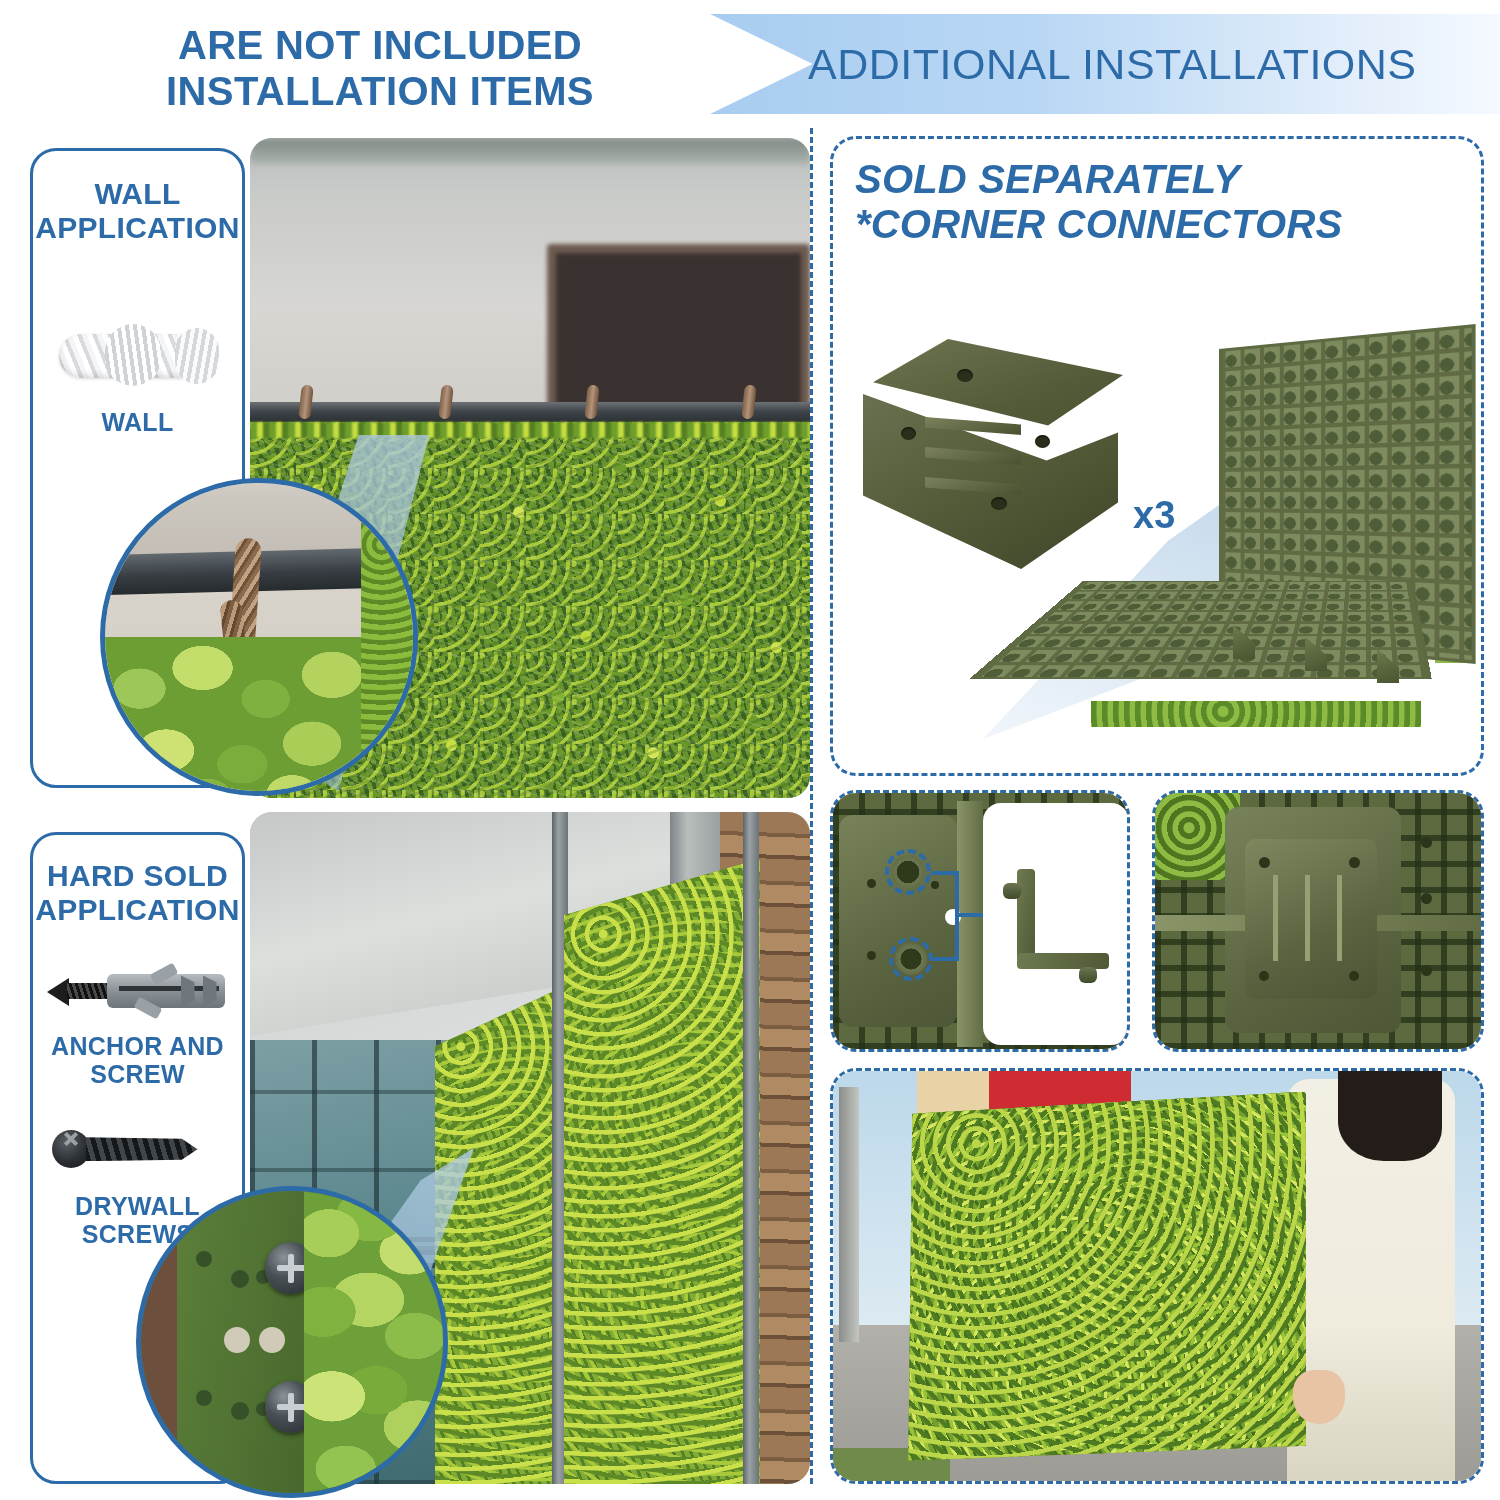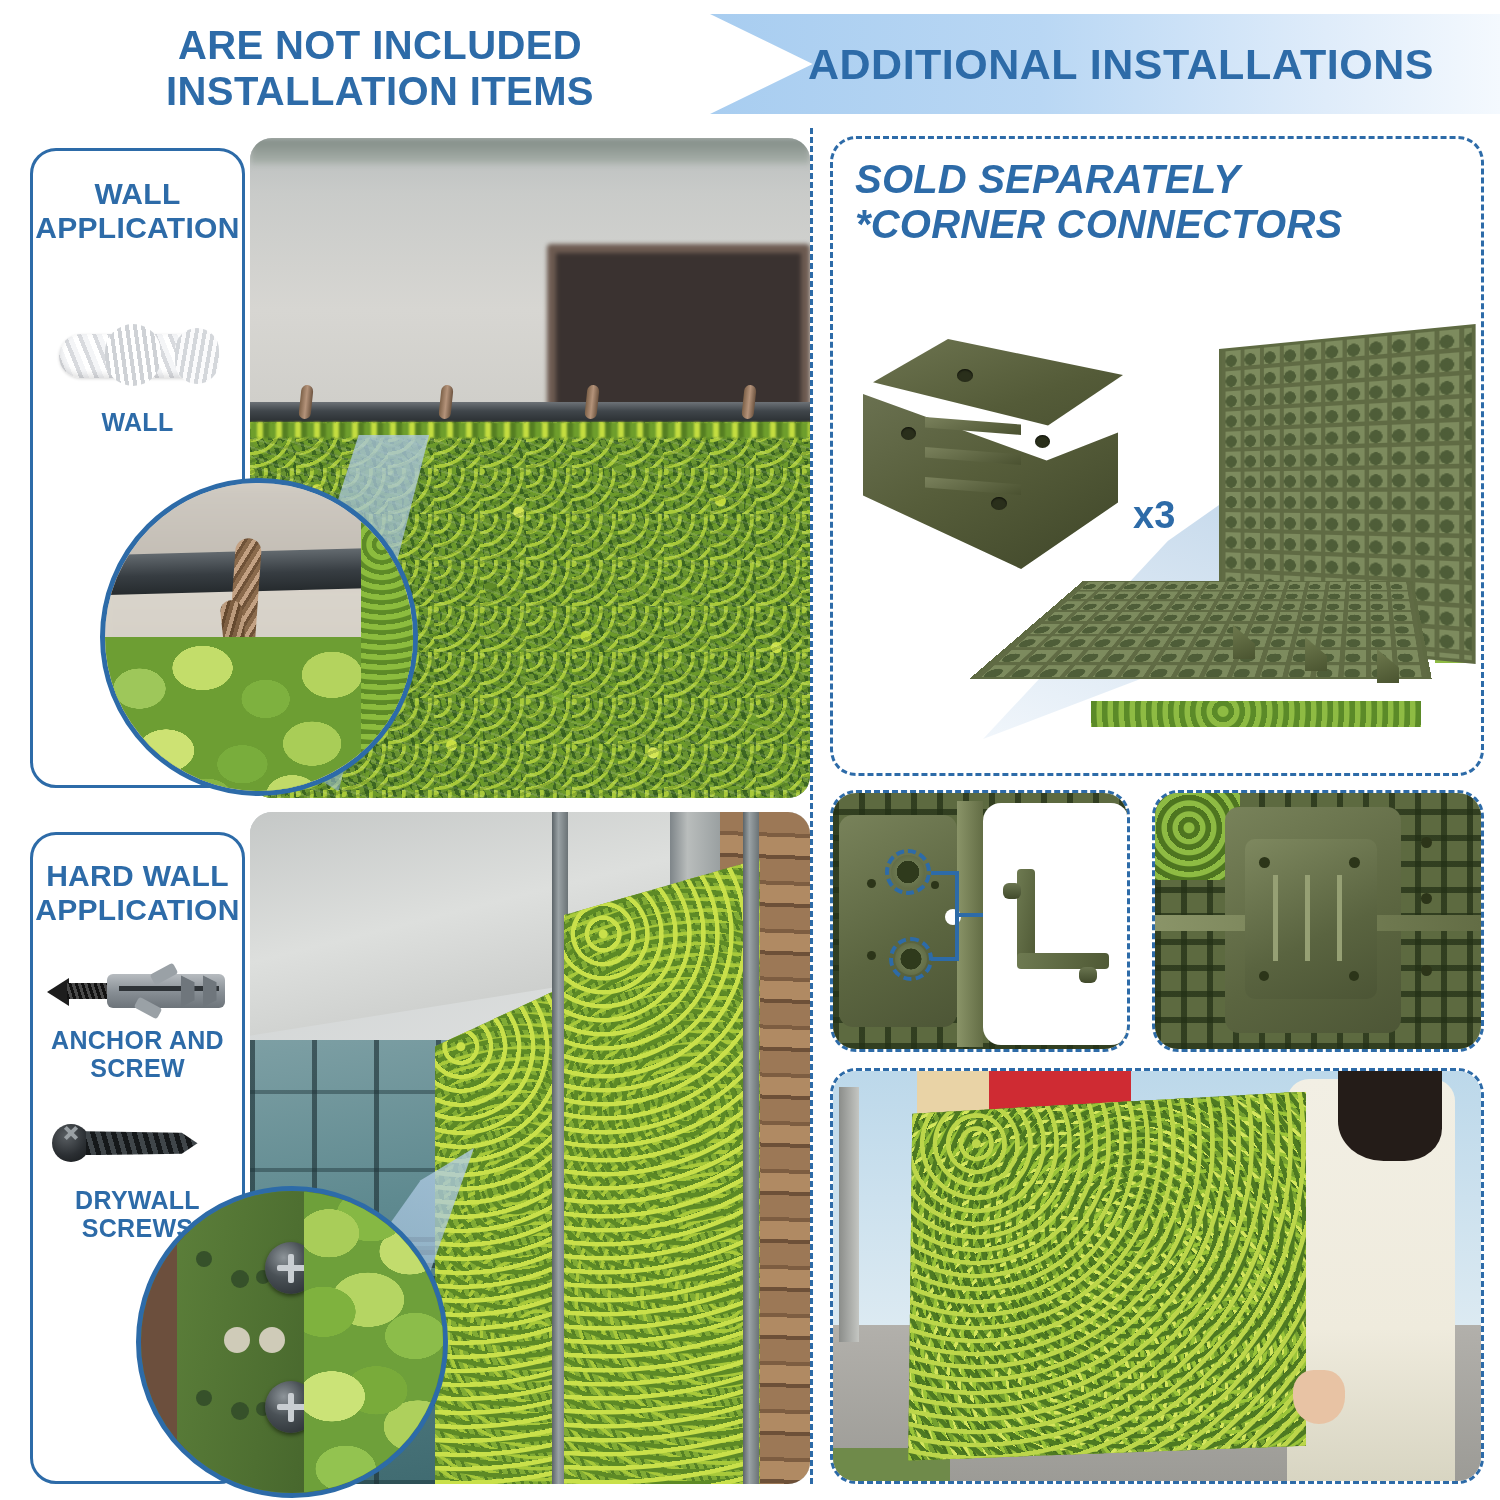--- a/index.html
+++ b/index.html
@@ -22,21 +22,21 @@
   }
   .hdr-ribbon {
     position: absolute; left: 710px; top: 14px; width: 790px; height: 100px;
     background: linear-gradient(90deg,#a8cdf0 0%, #b9d7f4 42%, #dfecfa 78%, #f4f9fe 100%);
     -webkit-clip-path: polygon(0 0, 100% 0, 100% 100%, 0 100%, 13% 50%);
     clip-path: polygon(0 0, 100% 0, 100% 100%, 0 100%, 13% 50%);
     display:flex; align-items:center; justify-content:flex-start;
   }
   .hdr-ribbon span {
     margin-left: 98px;
-    color:#2d6ba8; font-size: 43px; font-weight:bold; letter-spacing: 0.5px;
+    color:#2d6ba8; font-size: 43px; font-weight:normal; letter-spacing: 0.5px;
     white-space: nowrap;
   }
 
   
   .v-divider {
     position:absolute; left:810px; top:128px; width:0; height:1356px;
     border-left: 3px dashed #2d6ba8;
   }
 
   
@@ -456,21 +456,21 @@
     <div class="ins-rail"></div>
     <div class="ins-rope"></div>
     <div class="ins-rope2"></div>
     <div class="ins-bracket"></div>
     <div class="ins-leaves"></div>
     <div class="ins-right-hedge"></div>
   </div>
 
   <div class="card-solid label-card" style="left:30px; top:832px; width:215px; height:652px; padding-top:24px;">
     <div class="label-title">
-      <div>HARD WALL</div>
+      <div>HARD SOLD</div>
       <div>APPLICATION</div>
     </div>
 
     <div style="position:relative; width:182px; height:52px; margin-top:40px;">
       <div style="position:absolute; left:0; top:12px; width:0; height:0;
                   border-top:14px solid transparent; border-bottom:14px solid transparent;
                   border-right:22px solid #1d1d1d;"></div>
       <div style="position:absolute; left:20px; top:17px; width:46px; height:16px;
                   background:repeating-linear-gradient(72deg,#111 0 3px,#4a4a4a 3px 6px);"></div>
       <div style="position:absolute; left:60px; top:8px; width:118px; height:34px; border-radius:6px;
@@ -478,21 +478,21 @@
       <div style="position:absolute; left:72px; top:20px; width:100px; height:5px; background:#2e3337;"></div>
       <div style="position:absolute; left:104px; top:2px; width:26px; height:12px;
                   background:#9aa1a6; transform:rotate(-28deg); border-radius:3px;"></div>
       <div style="position:absolute; left:88px; top:36px; width:26px; height:12px;
                   background:#9aa1a6; transform:rotate(28deg); border-radius:3px;"></div>
       <div style="position:absolute; left:134px; top:9px; width:14px; height:32px;
                   background:#6f767c; -webkit-clip-path:polygon(0 0,100% 22%,100% 78%,0 100%); clip-path:polygon(0 0,100% 22%,100% 78%,0 100%);"></div>
       <div style="position:absolute; left:156px; top:9px; width:14px; height:32px;
                   background:#6f767c; -webkit-clip-path:polygon(0 0,100% 22%,100% 78%,0 100%); clip-path:polygon(0 0,100% 22%,100% 78%,0 100%);"></div>
     </div>
-    <div class="label-sub" style="margin-top:8px;">
+    <div class="label-sub" style="margin-top:14px;">
       <div>ANCHOR AND</div>
       <div>SCREW</div>
     </div>
 
     <div style="position:relative; width:172px; height:46px; margin-top:38px;">
       <div style="position:absolute; left:0; top:4px; width:38px; height:38px; border-radius:50%;
                   background:radial-gradient(circle at 38% 32%, #5a5f63 0%, #2b2f33 55%, #141719 100%);"></div>
       <div style="position:absolute; left:11px; top:11px; width:16px; height:4px; background:#9aa0a4; transform:rotate(45deg);"></div>
       <div style="position:absolute; left:11px; top:11px; width:16px; height:4px; background:#9aa0a4; transform:rotate(-45deg);"></div>
       <div style="position:absolute; left:34px; top:11px; width:112px; height:24px;

